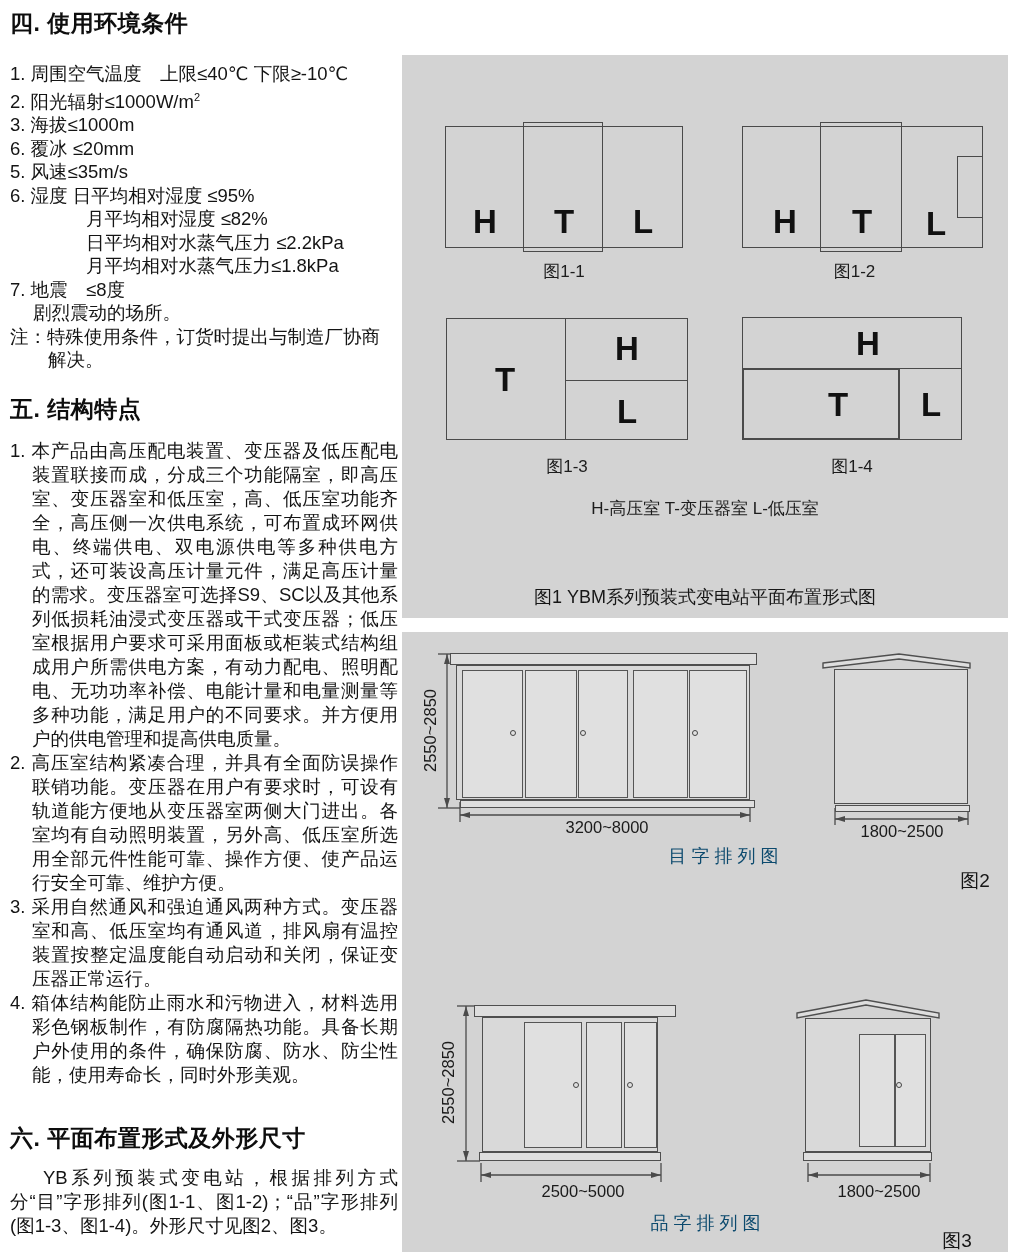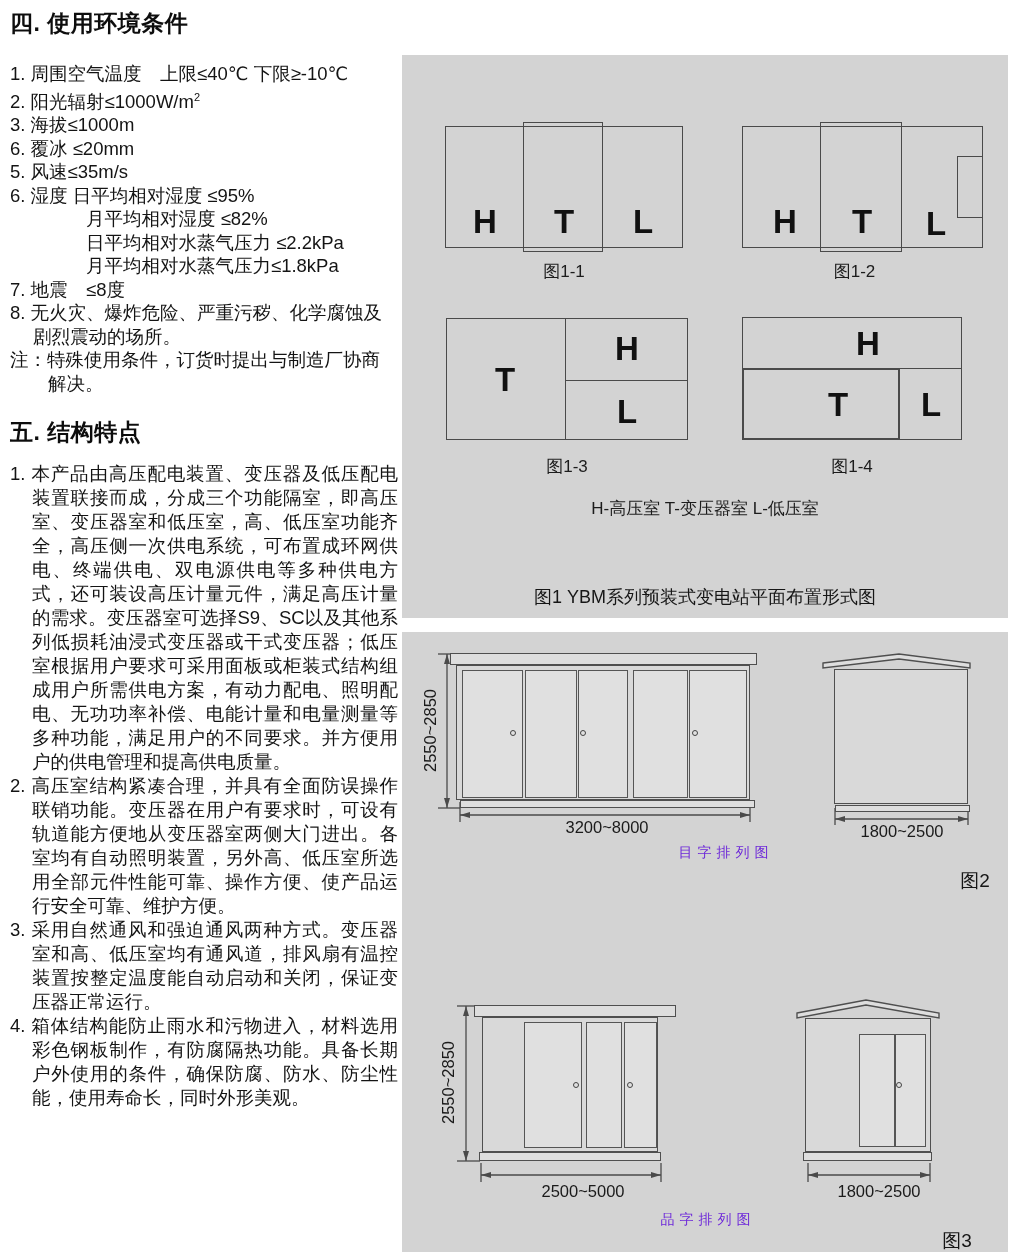--- a/index.html
+++ b/index.html
@@ -35,21 +35,21 @@
   .legend-line{position:absolute;left:0;width:606px;text-align:center;font-size:17px;color:#1c1c1c;}
   .panel-title{position:absolute;left:0;width:606px;text-align:center;font-size:18px;color:#161616;}
   
   .slab{position:absolute;border:1.4px solid #4f4f4f;background:#dedede;box-sizing:border-box;}
   .cab-body{position:absolute;border:1.4px solid #4f4f4f;background:#d9d9d9;box-sizing:border-box;}
   .door{position:absolute;border:1px solid #555;background:#e0e0e0;box-sizing:border-box;}
   .handle{position:absolute;width:6px;height:6px;border:1.2px solid #444;border-radius:50%;
           background:transparent;box-sizing:border-box;}
   .dim-text{position:absolute;text-align:center;font-size:16.5px;color:#1a1a1a;white-space:nowrap;}
   .dim-text-v{transform:rotate(-90deg);}
-  .view-label{position:absolute;text-align:center;font-size:14px;color:#6d28d9;letter-spacing:5px;white-space:nowrap;}
+  .view-label{position:absolute;text-align:center;font-size:18px;color:#0c4a6e;letter-spacing:5px;white-space:nowrap;}
   .fig-num{position:absolute;text-align:center;font-size:19px;color:#161616;}
   svg.art{position:absolute;left:0;top:0;pointer-events:none;}
   .ln{stroke:#4a4a4a;stroke-width:1.3;fill:none;}
   .ar{fill:#4a4a4a;stroke:none;}
   .roofpoly{fill:#dedede;stroke:#4f4f4f;stroke-width:1.4;}
 </style>
 </head>
 <body>
 
 <div class="page">
@@ -62,35 +62,38 @@
         <div class="s4line">1. 周围空气温度　上限≤40℃ 下限≥-10℃</div>
         <div class="s4line"><span>2. 阳光辐射≤1000W/m</span><sup>2</sup></div>
         <div class="s4line">3. 海拔≤1000m</div>
         <div class="s4line">6. 覆冰 ≤20mm</div>
         <div class="s4line">5. 风速≤35m/s</div>
         <div class="s4line">6. 湿度 日平均相对湿度 ≤95%</div>
         <div class="s4line ind-a">月平均相对湿度 ≤82%</div>
         <div class="s4line ind-a">日平均相对水蒸气压力 ≤2.2kPa</div>
         <div class="s4line ind-a">月平均相对水蒸气压力≤1.8kPa</div>
         <div class="s4line">7. 地震　≤8度</div>
-        <div class="s4line">8. 无火灾、爆炸危险、严重污秽、化学腐蚀及</div>
         <div class="s4line ind-b">剧烈震动的场所。</div>
         <div class="s4line">注：特殊使用条件，订货时提出与制造厂协商</div>
         <div class="s4line ind-c">解决。</div>
       </div>
     </div>
 
     <div class="sec5">
       <div class="h-sec">五. 结构特点</div>
       <div class="s5item">1. 本产品由高压配电装置、变压器及低压配电装置联接而成，分成三个功能隔室，即高压室、变压器室和低压室，高、低压室功能齐全，高压侧一次供电系统，可布置成环网供电、终端供电、双电源供电等多种供电方式，还可装设高压计量元件，满足高压计量的需求。变压器室可选择S9、SC以及其他系列低损耗油浸式变压器或干式变压器；低压室根据用户要求可采用面板或柜装式结构组成用户所需供电方案，有动力配电、照明配电、无功功率补偿、电能计量和电量测量等多种功能，满足用户的不同要求。并方便用户的供电管理和提高供电质量。</div>
       <div class="s5item">2. 高压室结构紧凑合理，并具有全面防误操作联销功能。变压器在用户有要求时，可设有轨道能方便地从变压器室两侧大门进出。各室均有自动照明装置，另外高、低压室所选用全部元件性能可靠、操作方便、使产品运行安全可靠、维护方便。</div>
       <div class="s5item">3. 采用自然通风和强迫通风两种方式。变压器室和高、低压室均有通风道，排风扇有温控装置按整定温度能自动启动和关闭，保证变压器正常运行。</div>
       <div class="s5item">4. 箱体结构能防止雨水和污物进入，材料选用彩色钢板制作，有防腐隔热功能。具备长期户外使用的条件，确保防腐、防水、防尘性能，使用寿命长，同时外形美观。</div>
     </div>
 
+    <div class="sec6">
+      <div class="h-sec">六. 平面布置形式及外形尺寸</div>
+      <div class="s6para">YB系列预装式变电站，根据排列方式分“目”字形排列(图1-1、图1-2)；“品”字形排列(图1-3、图1-4)。外形尺寸见图2、图3。</div>
+    </div>
   </div>
 
   <div class="panel panel1">
 
     <div class="box" style="left:43px;top:71px;width:238px;height:122px;"></div>
     <div class="box" style="left:121px;top:67px;width:80px;height:130px;"></div>
     <div class="room-letter" style="left:63px;top:147px;">H</div>
     <div class="room-letter" style="left:142px;top:147px;">T</div>
     <div class="room-letter" style="left:221px;top:147px;">L</div>
     <div class="fig-caption" style="left:42px;top:205px;width:240px;">图1-1</div>

